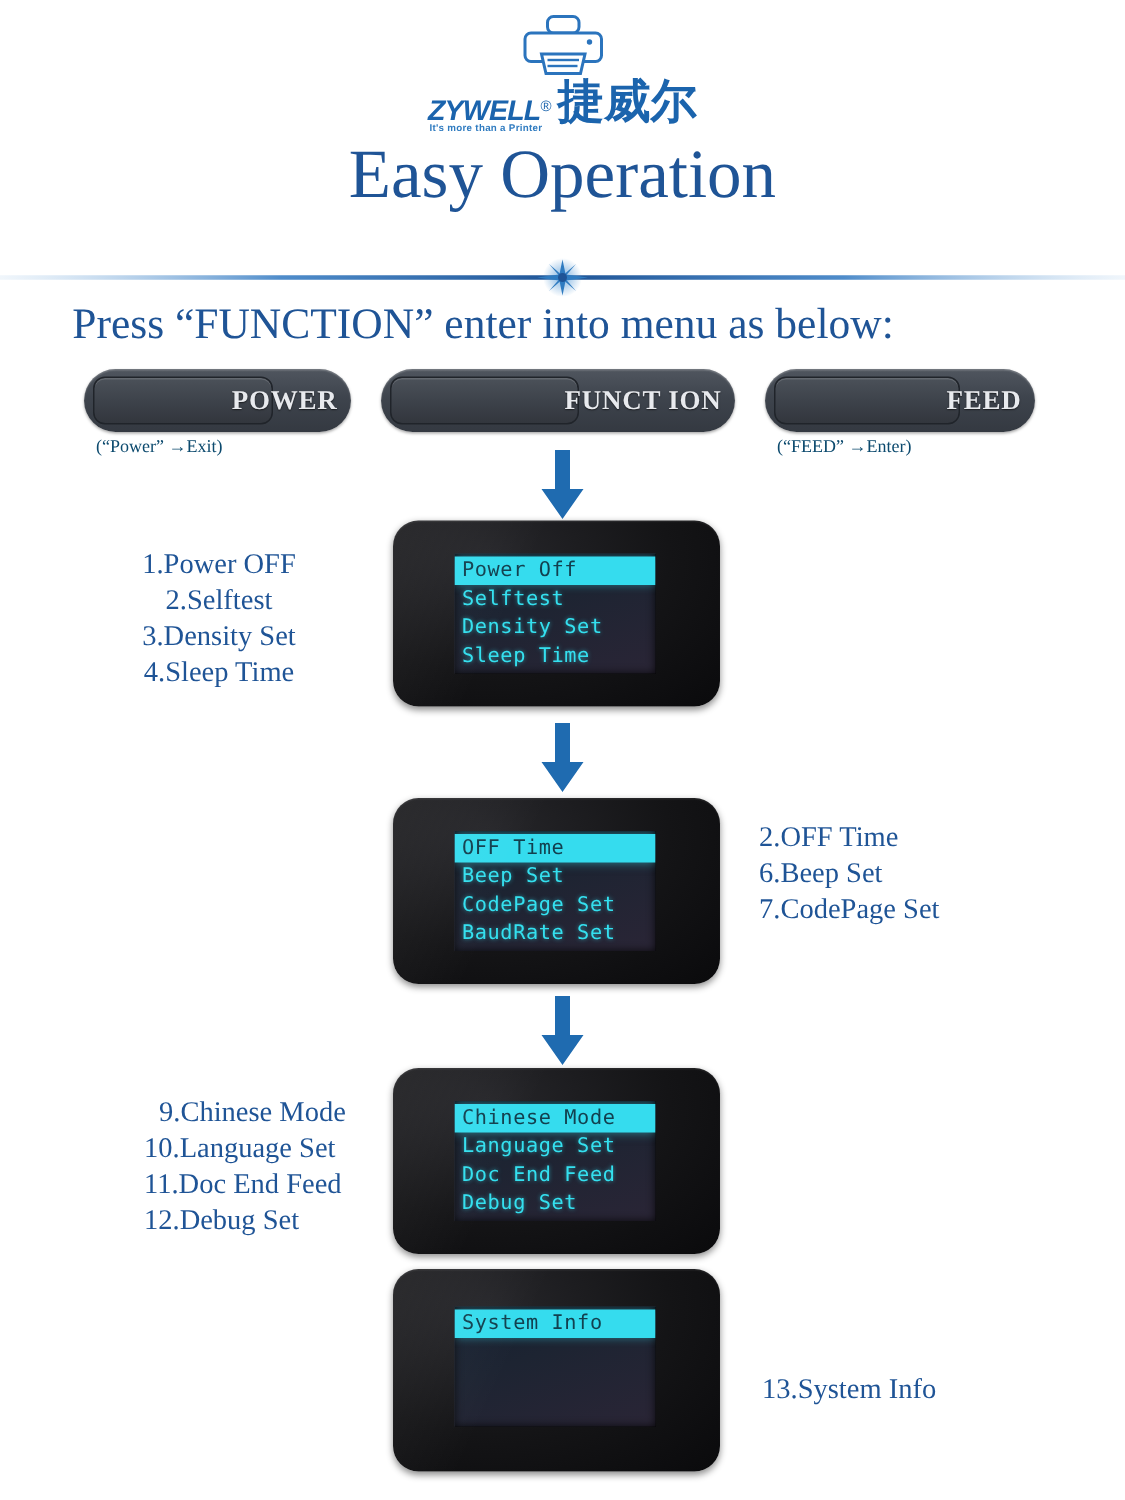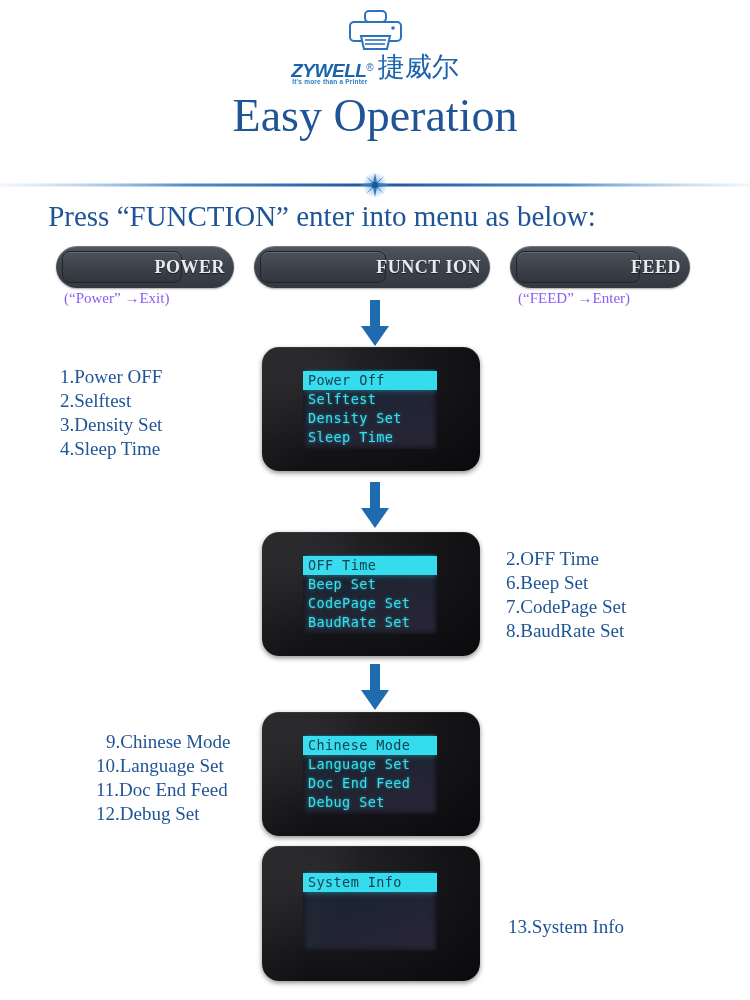--- a/index.html
+++ b/index.html
@@ -40,22 +40,22 @@
     vertical-align: bottom;
   }
   #zywell-reg {
     font-family: "Liberation Sans", sans-serif;
     font-size: 10px;
     color: #1b64ad;
     vertical-align: super;
   }
   #zywell-cn {
     font-family: "DejaVu Sans", sans-serif;
-    font-weight: normal;
-    font-size: 27px;
+    font-weight: bold;
+    font-size: 31px;
     color: #1b64ad;
     vertical-align: bottom;
     letter-spacing: 0px;
   }
   #zywell-tagline {
     font-family: "Liberation Sans", sans-serif;
     font-size: 6.5px;
     font-weight: bold;
     color: #2f7bc0;
     letter-spacing: 0.2px;
@@ -120,22 +120,22 @@
     font-family: "Liberation Serif", serif;
     font-weight: bold;
     font-size: 18px;
     letter-spacing: 0.5px;
     color: #e8eaee;
     text-shadow: 0 1px 1px rgba(0,0,0,0.6);
     white-space: nowrap;
   }
   .btn-caption {
     position: absolute;
-    font-size: 15px;
-    color: #8b5cf6;
+    font-size: 12px;
+    color: #0c4a6e;
     white-space: nowrap;
   }
 
   
   .arrow-down { position: absolute; }
 
   
   .lcd-module {
     position: absolute;
     border-radius: 17px;
@@ -178,21 +178,21 @@
   }
 
   
   .menu-list {
     position: absolute;
     font-size: 19px;
     line-height: 24px;
     color: #1f5496;
     white-space: nowrap;
   }
-  .menu-list.right { text-align: left; }
+  .menu-list.right { text-align: center; }
   .menu-list.left  { text-align: left; }
 </style>
 </head>
 <body>
 
 <div id="logo-block">
   <svg id="printer-icon" width="58" height="44" viewBox="0 0 58 44">
     <rect x="19" y="3" width="21" height="11" rx="4" ry="4" fill="#ffffff" stroke="#2b74bd" stroke-width="2"></rect>
     <path d="M8 14 h43 a4 4 0 0 1 4 4 v11 a4 4 0 0 1 -4 4 h-43 a4 4 0 0 1 -4 -4 v-11 a4 4 0 0 1 4 -4 z" fill="#ffffff" stroke="#2b74bd" stroke-width="2"></path>
     <circle cx="47" cy="20" r="1.8" fill="#2b74bd"></circle>
@@ -286,21 +286,20 @@
     <div class="lcd-line">CodePage Set</div>
     <div class="lcd-line">BaudRate Set</div>
   </div>
   <div class="lcd-glare"></div>
 </div>
 
 <div class="menu-list left" style="left:506px; top:547px; width:220px;">
   <div>2.OFF Time</div>
   <div>6.Beep Set</div>
   <div>7.CodePage Set</div>
-  <div>8.BaudRate Set</div>
 </div>
 
 <svg class="arrow-down" style="left:355px; top:664px;" width="40" height="48" viewBox="0 0 40 48">
   <path d="M15 0 h10 v26 h9 L20 46 L6 26 h9 Z" fill="#1f6bb0"></path>
 </svg>
 
 <div class="lcd-module" style="left:262px; top:712px; width:218px; height:124px;">
   <div class="lcd-screen">
     <div class="lcd-line hl">Chinese Mode</div>
     <div class="lcd-line">Language Set</div>

